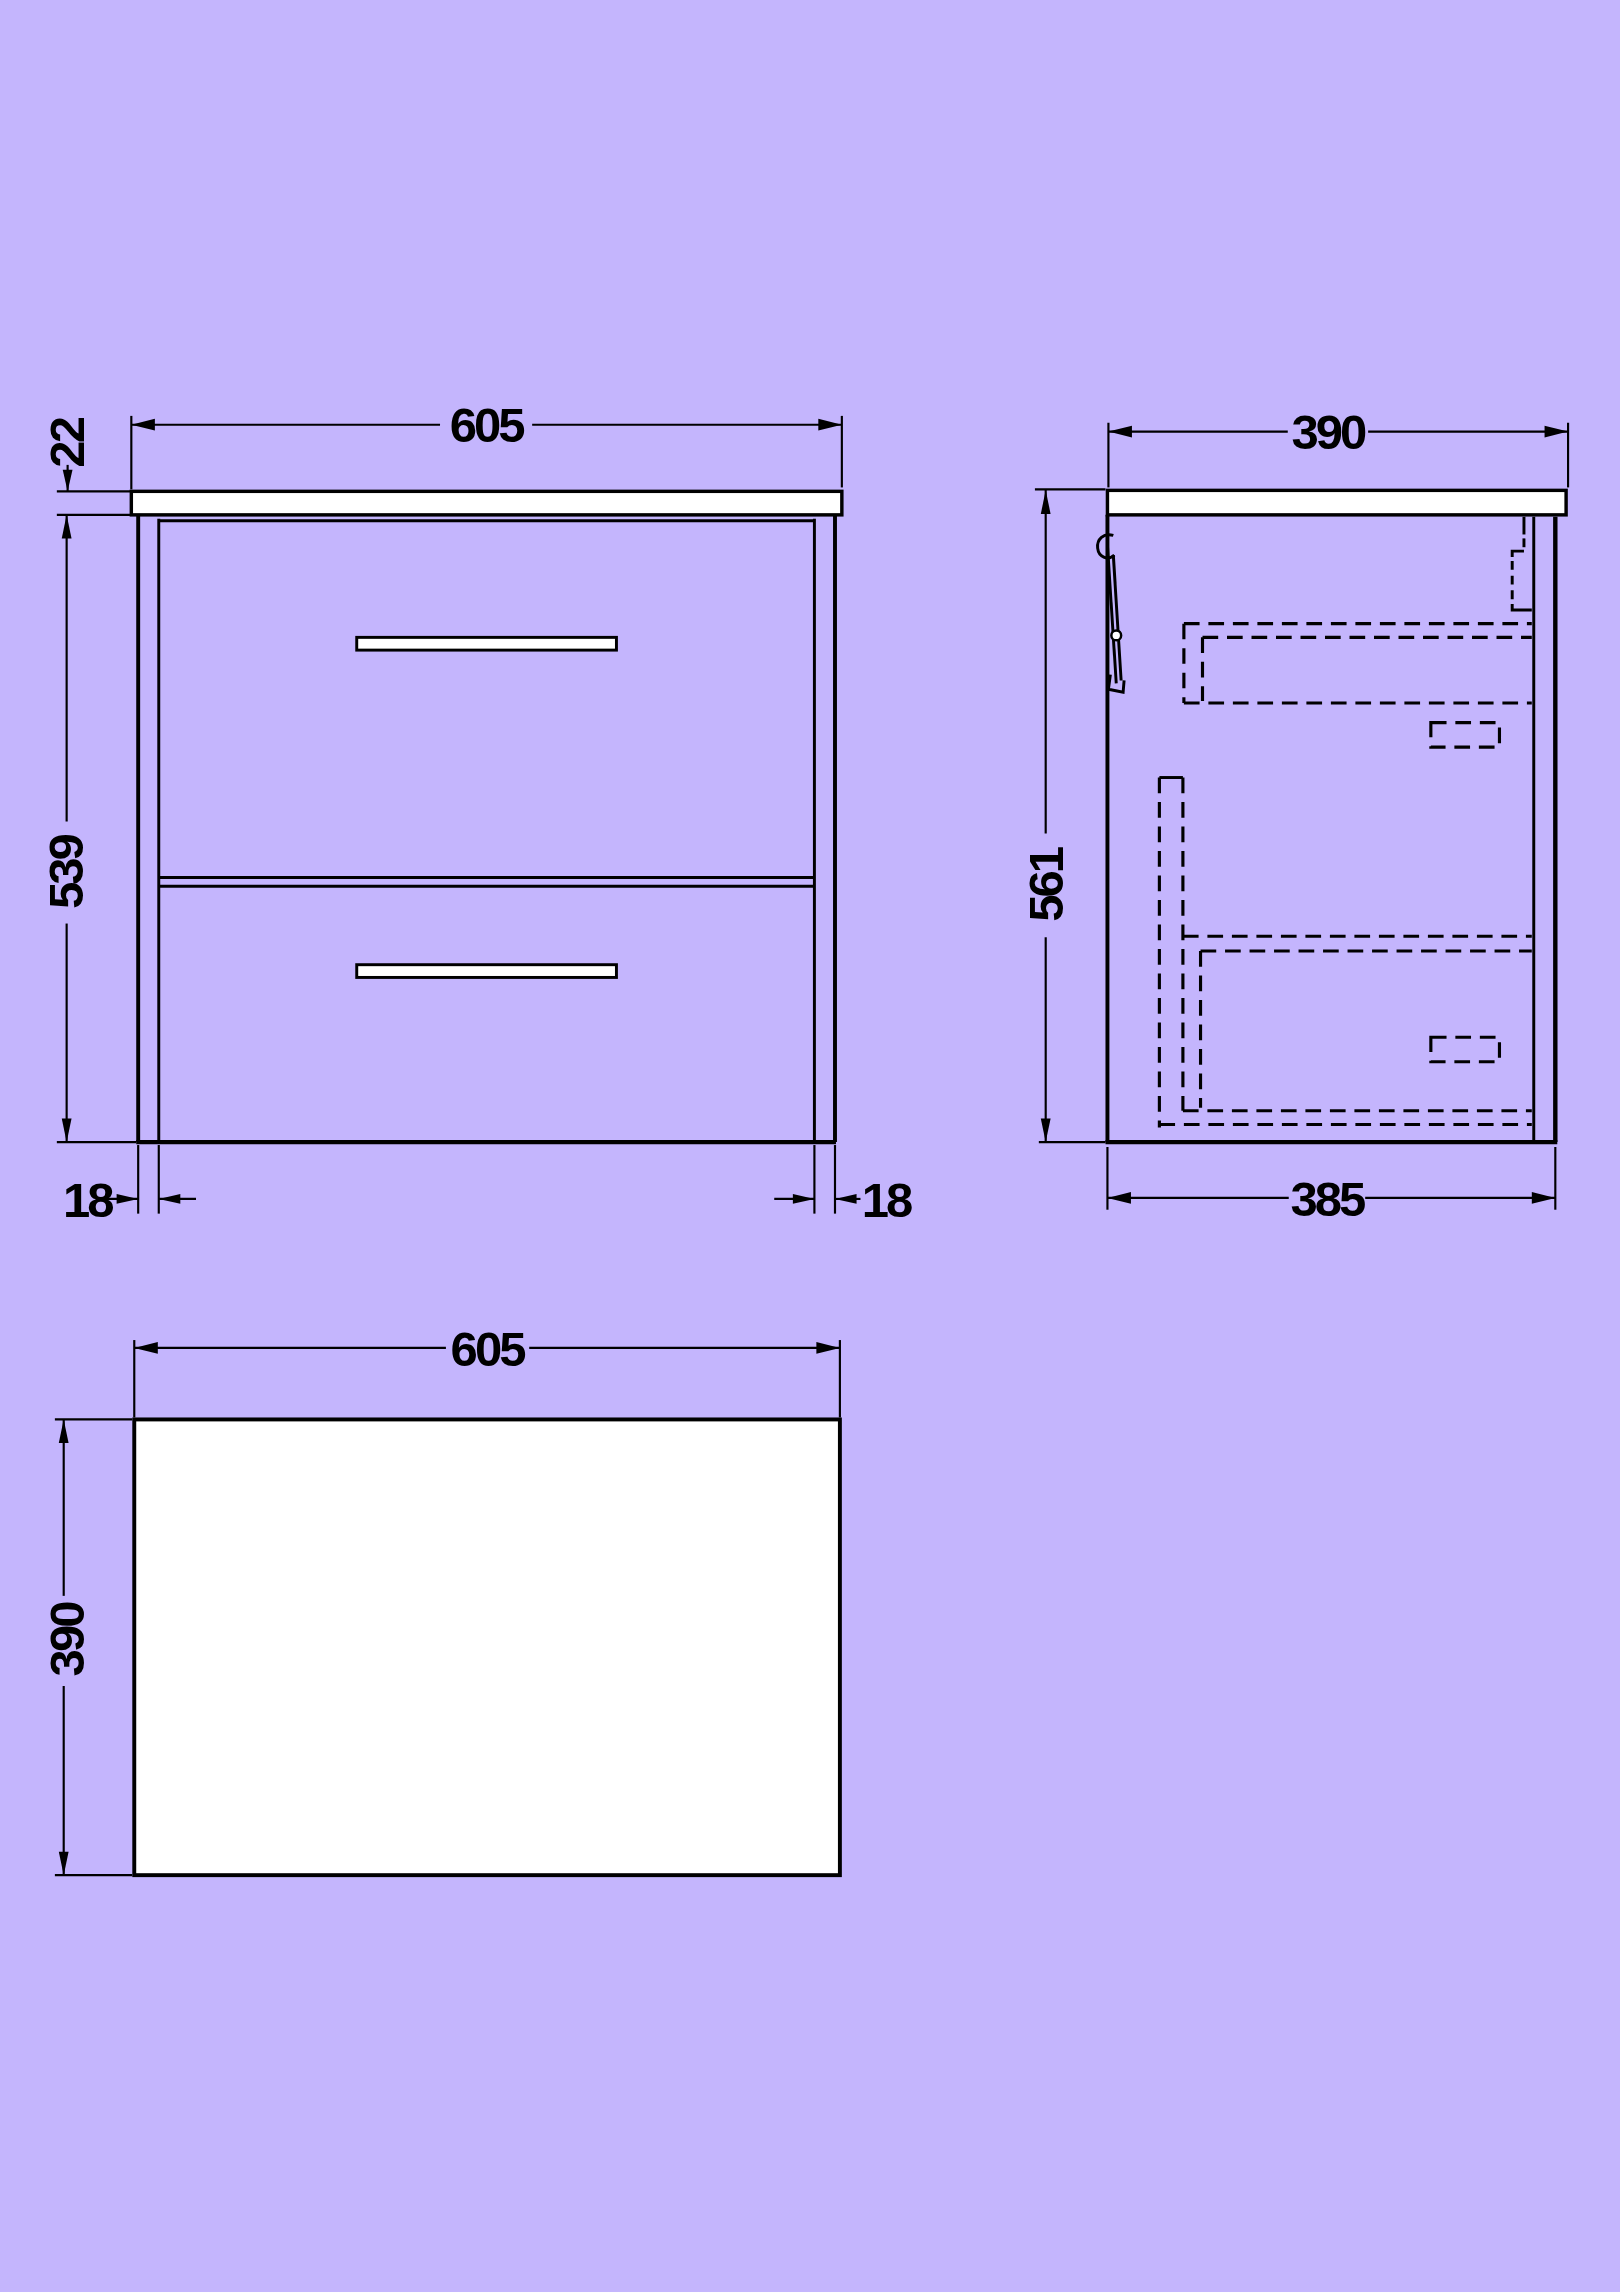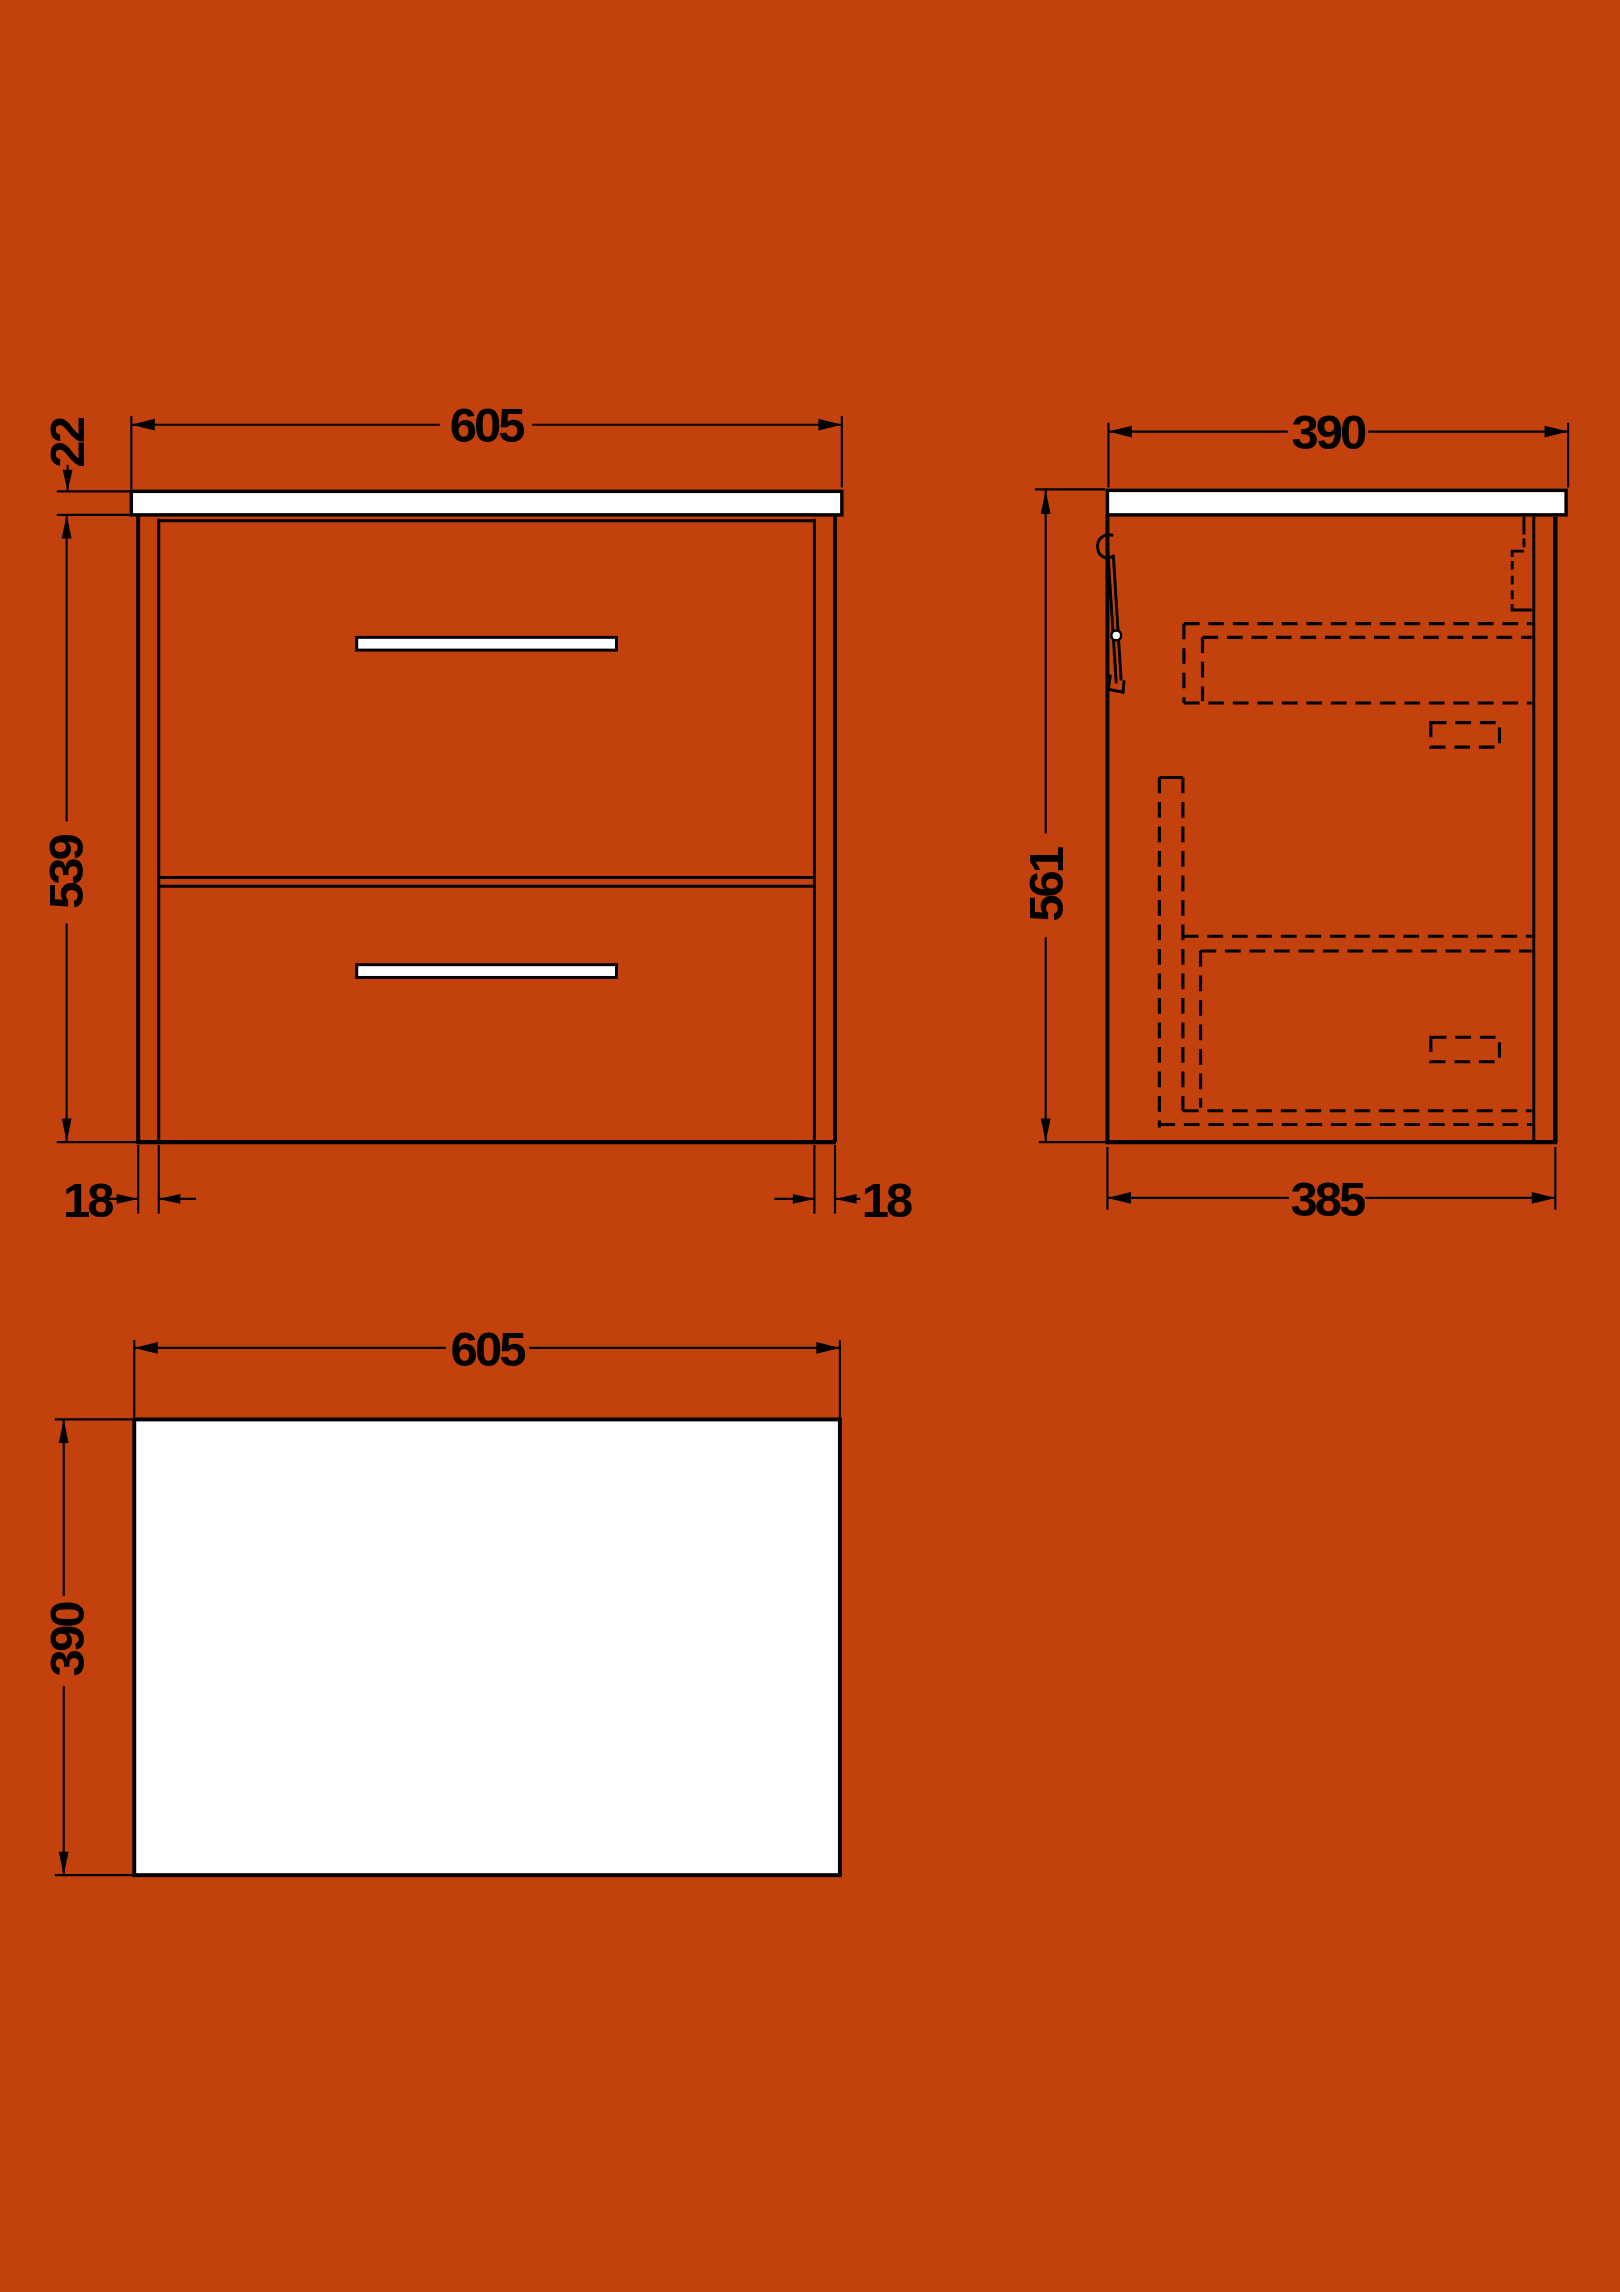--- a/index.html
+++ b/index.html
@@ -1,16 +1,16 @@
 <!DOCTYPE html>
 <html><head>
 <meta charset="utf-8">
 <style>
   html,body{margin:0;padding:0;background:#ffffff;}
-  #stage{position:relative;width:1620px;height:2293px;background:#c2410c;overflow:hidden;}
+  #stage{position:relative;width:1620px;height:2293px;background:#c4b5fd;overflow:hidden;}
   svg{display:block;}
   svg text{
     font-family:"Liberation Sans", sans-serif;
     font-weight:bold;
     font-size:50px;
     letter-spacing:-3px;
     fill:#000;
   }
   .ln{stroke:#000;fill:none;stroke-linecap:butt;}
   .s2{stroke-width:2.2;}

